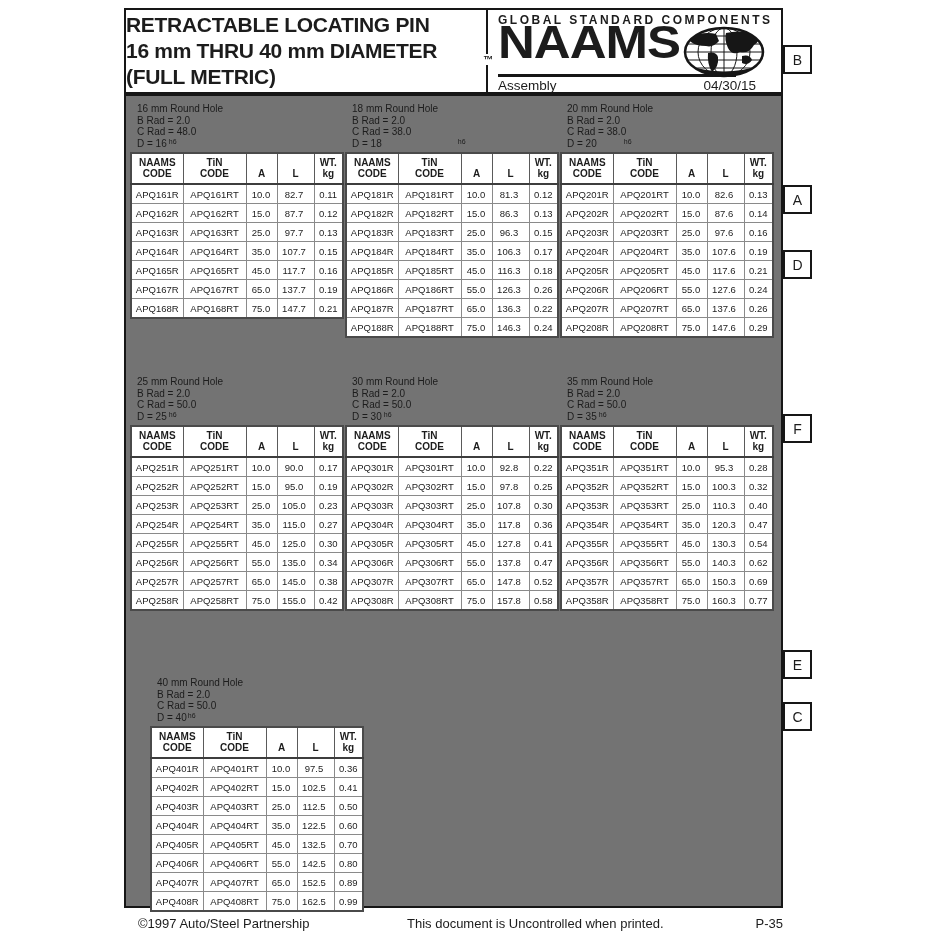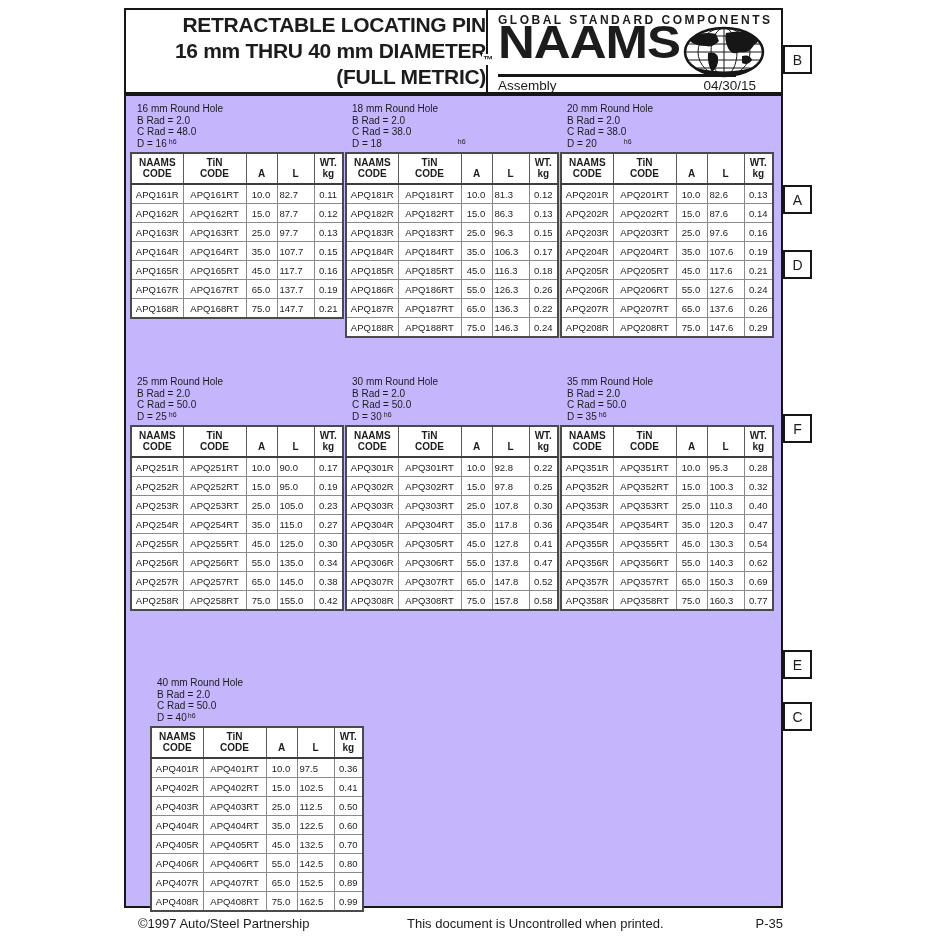--- a/index.html
+++ b/index.html
@@ -4,21 +4,21 @@
 <style>
   html,body{margin:0;padding:0;background:#ffffff;}
   .page{position:relative;width:940px;height:940px;background:#fff;
         font-family:"Liberation Sans", sans-serif;color:#1c1c1c;overflow:hidden;}
 
   
   .header-box{position:absolute;left:124px;top:8px;width:659px;height:86px;
               border:2px solid #161616;box-sizing:border-box;background:#fff;}
   .title-block{position:absolute;left:0;top:0;bottom:0;width:362px;
                border-right:2px solid #161616;box-sizing:border-box;
-               display:flex;flex-direction:column;justify-content:center;align-items:flex-end;}
+               display:flex;flex-direction:column;justify-content:center;align-items:flex-start;}
   .title-l{font-weight:bold;font-size:21px;line-height:26px;letter-spacing:-0.3px;white-space:nowrap;}
   .tm-mark{position:absolute;left:356px;top:44px;font-size:10px;font-weight:bold;z-index:3;background:#fff;padding:0 1px;}
   .brand-block{position:absolute;left:362px;right:0;top:0;bottom:0;}
   .brand-tagline{position:absolute;left:10px;top:3px;font-weight:bold;font-size:12px;
                  letter-spacing:2.5px;white-space:nowrap;}
   .brand-wordmark{position:absolute;left:10px;top:8px;font-size:51px;line-height:52px;
                   font-weight:bold;letter-spacing:-1px;transform:scaleY(0.92);transform-origin:top left;}
   .brand-rule{position:absolute;left:10px;top:64px;width:238px;height:3px;background:#161616;z-index:0;}
   .globe{position:absolute;right:15px;top:16px;z-index:1;}
   .brand-sub{position:absolute;left:10px;right:25px;top:68px;display:flex;
@@ -26,42 +26,42 @@
 
   
   .side-box{position:absolute;left:783px;width:29px;height:29px;border:2px solid #161616;
             box-sizing:border-box;background:#fff;display:flex;align-items:center;
             justify-content:center;font-size:14px;z-index:2;}
   .side-0{top:45px}.side-1{top:185px}.side-2{top:250px}
   .side-3{top:414px}.side-4{top:650px}.side-5{top:702px}
 
   
   .main-box{position:absolute;left:124px;top:94px;width:659px;height:814px;
-            border:2px solid #161616;box-sizing:border-box;background:#c4b5fd;}
+            border:2px solid #161616;box-sizing:border-box;background:#737373;}
 
   .tbl-block{position:absolute;width:212px;}
   .tbl-0{left:4px;top:7px}  .tbl-1{left:219px;top:7px}  .tbl-2{left:434px;top:7px}
   .tbl-3{left:4px;top:280px}.tbl-4{left:219px;top:280px}.tbl-5{left:434px;top:280px}
   .tbl-6{left:24px;top:581px}
 
   .caption{margin-left:7px;font-size:10px;line-height:11.5px;margin-bottom:2px;}
   .d-sup{font-size:7px;position:relative;top:-3px;margin-left:2px;}
   .tbl-1 .d-sup{margin-left:76px}
   .tbl-2 .d-sup{margin-left:27px}
   .tbl-6 .d-sup{margin-left:1px}
 
   table.spec{border-collapse:collapse;table-layout:fixed;width:212px;
              border:2px solid #4a4a4a;background:#fff;}
   .col-1{width:52px}.col-2{width:63px}.col-3{width:31px}.col-4{width:37px}.col-5{width:29px}
   table.spec th{border:1px solid #5a5a5a;border-bottom:2px solid #3d3d3d;
                 font-size:10px;line-height:11px;font-weight:bold;text-align:center;
                 vertical-align:bottom;padding:3px 1px 4px 1px;}
   table.spec td{border:1px solid #8a8a8a;font-size:9.5px;line-height:13px;height:16px;
                 text-align:center;padding:1px 2px;white-space:nowrap;}
-  table.spec td.c4{text-align:left;padding-right:5px;}
+  table.spec td.c4{text-align:center;padding-right:5px;}
   table.spec td.c3{padding-right:3px;}
 
   
   .footer{position:absolute;left:124px;top:916px;width:659px;height:18px;font-size:13px;}
   .f-copy{position:absolute;left:0;top:0;margin-left:14px;}
   .f-notice{position:absolute;left:283px;top:0;}
   .f-page{position:absolute;right:0;top:0;}
 </style>
 </head>
 <body>

